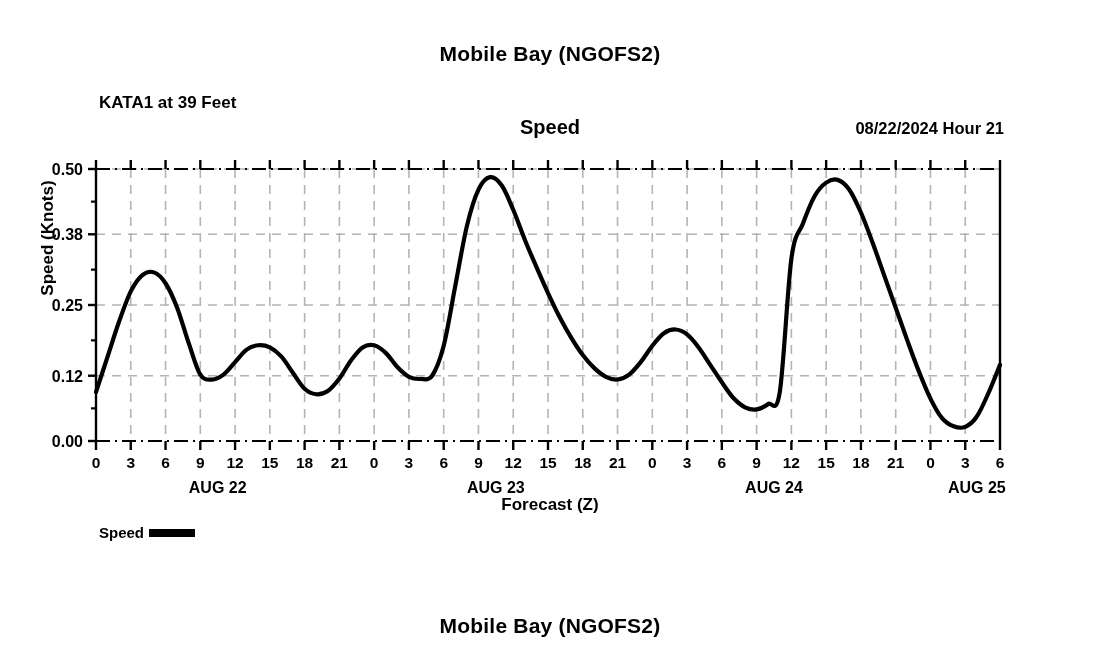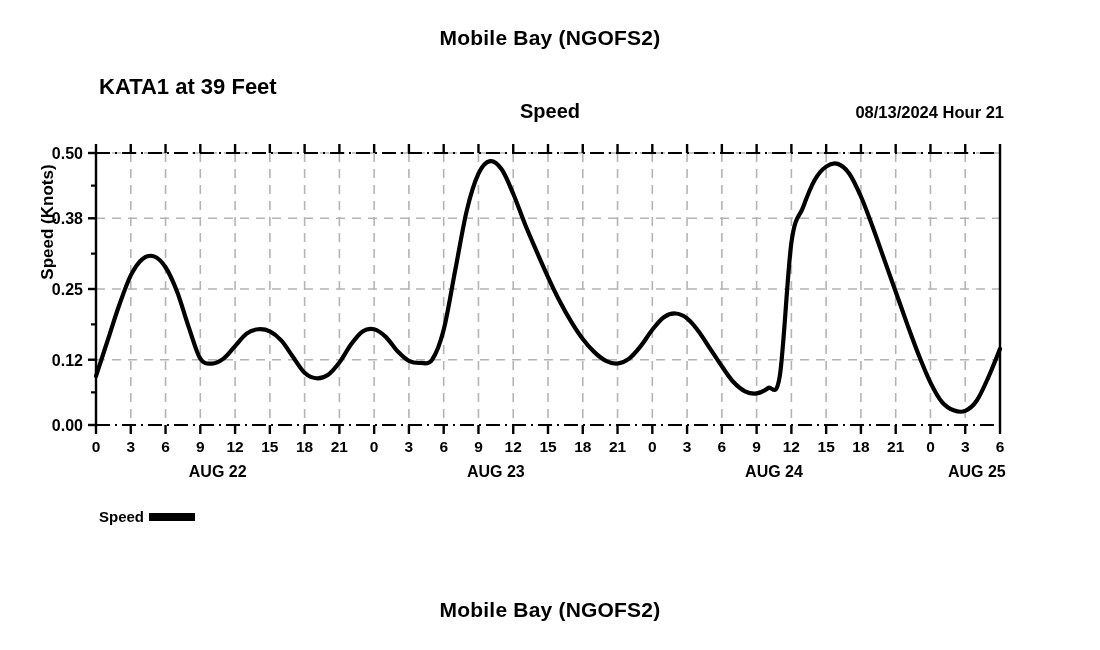--- a/index.html
+++ b/index.html
@@ -12,20 +12,21 @@
     width: 1100px;
     height: 650px;
     position: relative;
     font-family: "Liberation Sans", sans-serif;
     color: #000000;
     overflow: hidden;
   }
   .page {
     position: absolute;
     inset: 0;
+    margin-top: 16px;
   }
   .title-top {
     position: absolute;
     left: 0;
     top: 26px;
     width: 1100px;
     text-align: center;
     font-size: 21px;
     font-weight: bold;
     letter-spacing: 0.2px;
@@ -37,21 +38,21 @@
     width: 1100px;
     text-align: center;
     font-size: 21px;
     font-weight: bold;
     letter-spacing: 0.2px;
   }
   .meta-left {
     position: absolute;
     left: 99px;
     top: 74px;
-    font-size: 22px;
+    font-size: 17px;
     font-weight: bold;
     line-height: 25px;
   }
   .meta-left div { white-space: pre; }
   .meta-center {
     position: absolute;
     left: 0;
     top: 100px;
     width: 1100px;
     text-align: center;
@@ -137,21 +138,21 @@
 <div class="page">
 
   <div class="title-top">Mobile Bay (NGOFS2)</div>
 
   <div class="meta-left">
     <div>KATA1 at 39 Feet</div>
   </div>
 
   <div class="meta-center">Speed</div>
 
-  <div class="meta-right">08/13/2024 Hour 21</div>
+  <div class="meta-right">08/22/2024 Hour 21</div>
 
   <div class="ylabel">Speed (Knots)</div>
 
   <div class="plot-wrap">
     <svg class="chart" id="chart-svg" width="1100" height="650">
         <line x1="96" x2="1000" y1="359.72" y2="359.72" stroke="#b4b4b4" stroke-width="1.6" stroke-dasharray="9 7"></line>
         <line x1="96" x2="1000" y1="289" y2="289" stroke="#b4b4b4" stroke-width="1.6" stroke-dasharray="9 7"></line>
         <line x1="96" x2="1000" y1="218.28" y2="218.28" stroke="#b4b4b4" stroke-width="1.6" stroke-dasharray="9 7"></line>
         <line x1="96" x2="1000" y1="153" y2="153" stroke="#b4b4b4" stroke-width="1.6" stroke-dasharray="9 7"></line>
         <line x1="130.76923076923077" x2="130.76923076923077" y1="153" y2="425" stroke="#b4b4b4" stroke-width="1.6" stroke-dasharray="9 7"></line>
@@ -279,20 +280,21 @@
         <line x1="1000" x2="1000" y1="153" y2="144" stroke="#000000" stroke-width="2.4"></line>
         <text x="1000" y="452" class="xtick-label">6</text>
         <text x="217.69230769230768" y="477" class="daylabel">AUG 22</text>
         <text x="495.8461538461538" y="477" class="daylabel">AUG 23</text>
         <text x="774" y="477" class="daylabel">AUG 24</text>
         <text x="976.8205128205128" y="477" class="daylabel">AUG 25</text>
         <path d="M 96.00 376.04 C 97.93 370.15, 103.73 352.47, 107.59 340.68 C 111.45 328.89, 115.32 316.20, 119.18 305.32 C 123.04 294.44, 126.91 283.11, 130.77 275.40 C 134.63 267.69, 138.50 262.25, 142.36 259.08 C 146.22 255.91, 150.09 255.00, 153.95 256.36 C 157.81 257.72, 161.68 261.35, 165.54 267.24 C 169.40 273.13, 173.26 281.75, 177.13 291.72 C 180.99 301.69, 184.85 315.93, 188.72 327.08 C 192.58 338.23, 196.44 352.56, 200.31 358.63 C 204.17 364.71, 208.03 363.53, 211.90 363.53 C 215.76 363.53, 219.62 361.53, 223.49 358.63 C 227.35 355.73, 231.21 350.29, 235.08 346.12 C 238.94 341.95, 242.80 336.42, 246.67 333.61 C 250.53 330.80, 254.39 329.62, 258.26 329.26 C 262.12 328.89, 265.98 329.53, 269.85 331.43 C 273.71 333.34, 277.57 336.42, 281.44 340.68 C 285.30 344.94, 289.16 351.65, 293.03 357.00 C 296.89 362.35, 300.75 369.24, 304.62 372.78 C 308.48 376.31, 312.34 377.85, 316.21 378.22 C 320.07 378.58, 323.93 377.58, 327.79 374.95 C 331.66 372.32, 335.52 367.52, 339.38 362.44 C 343.25 357.36, 347.11 349.66, 350.97 344.49 C 354.84 339.32, 358.70 333.97, 362.56 331.43 C 366.43 328.89, 370.29 328.35, 374.15 329.26 C 378.02 330.16, 381.88 333.25, 385.74 336.87 C 389.61 340.50, 393.47 347.03, 397.33 351.02 C 401.20 355.01, 405.06 358.81, 408.92 360.81 C 412.79 362.80, 416.65 363.17, 420.51 362.98 C 424.38 362.80, 428.24 365.25, 432.10 359.72 C 435.97 354.19, 439.83 344.76, 443.69 329.80 C 447.56 314.84, 451.42 289.91, 455.28 269.96 C 459.15 250.01, 463.01 226.17, 466.87 210.12 C 470.74 194.07, 474.60 181.83, 478.46 173.67 C 482.32 165.51, 486.19 161.89, 490.05 161.16 C 493.91 160.43, 497.78 163.88, 501.64 169.32 C 505.50 174.76, 509.37 184.73, 513.23 193.80 C 517.09 202.87, 520.96 214.20, 524.82 223.72 C 528.68 233.24, 532.55 242.03, 536.41 250.92 C 540.27 259.81, 544.14 268.69, 548.00 277.03 C 551.86 285.37, 555.73 293.53, 559.59 300.97 C 563.45 308.40, 567.32 315.29, 571.18 321.64 C 575.04 327.99, 578.91 333.97, 582.77 339.05 C 586.63 344.13, 590.50 348.48, 594.36 352.10 C 598.22 355.73, 602.09 358.90, 605.95 360.81 C 609.81 362.71, 613.68 363.89, 617.54 363.53 C 621.40 363.17, 625.26 361.53, 629.13 358.63 C 632.99 355.73, 636.85 350.93, 640.72 346.12 C 644.58 341.31, 648.44 334.61, 652.31 329.80 C 656.17 324.99, 660.03 320.01, 663.90 317.29 C 667.76 314.57, 671.62 313.30, 675.49 313.48 C 679.35 313.66, 683.21 315.38, 687.08 318.38 C 690.94 321.37, 694.80 326.35, 698.67 331.43 C 702.53 336.51, 706.39 343.04, 710.26 348.84 C 714.12 354.64, 717.98 360.72, 721.85 366.25 C 725.71 371.78, 729.57 377.85, 733.44 382.02 C 737.30 386.19, 741.16 389.37, 745.03 391.27 C 748.89 393.18, 752.75 393.99, 756.62 393.45 C 760.48 392.90, 764.34 390.91, 768.21 388.01 C 772.07 385.11, 775.93 400.25, 779.79 376.04 C 783.66 351.83, 787.52 270.87, 791.38 242.76 C 795.25 214.65, 799.11 217.83, 802.97 207.40 C 806.84 196.97, 810.70 187.00, 814.56 180.20 C 818.43 173.40, 822.29 169.32, 826.15 166.60 C 830.02 163.88, 833.88 162.70, 837.74 163.88 C 841.61 165.06, 845.47 168.23, 849.33 173.67 C 853.20 179.11, 857.06 187.73, 860.92 196.52 C 864.79 205.31, 868.65 216.01, 872.51 226.44 C 876.38 236.87, 880.24 248.20, 884.10 259.08 C 887.97 269.96, 891.83 280.84, 895.69 291.72 C 899.56 302.60, 903.42 313.75, 907.28 324.36 C 911.15 334.97, 915.01 345.67, 918.87 355.37 C 922.74 365.07, 926.60 374.77, 930.46 382.57 C 934.32 390.37, 938.19 397.53, 942.05 402.15 C 945.91 406.78, 949.78 408.86, 953.64 410.31 C 957.50 411.76, 961.37 412.49, 965.23 410.86 C 969.09 409.22, 972.96 406.14, 976.82 400.52 C 980.68 394.90, 984.55 385.74, 988.41 377.13 C 992.27 368.51, 998.07 353.55, 1000.00 348.84" fill="none" stroke="#000000" stroke-width="4.2" stroke-linecap="round" stroke-linejoin="round"></path>
       </svg>
   </div>
 
+  <div class="xlabel">Forecast (Z)</div>
 
   <div class="legend">
     <span class="legend-text">Speed</span>
     <span class="legend-swatch"></span>
   </div>
 
   <div class="title-bottom">Mobile Bay (NGOFS2)</div>
 
 </div>
 

